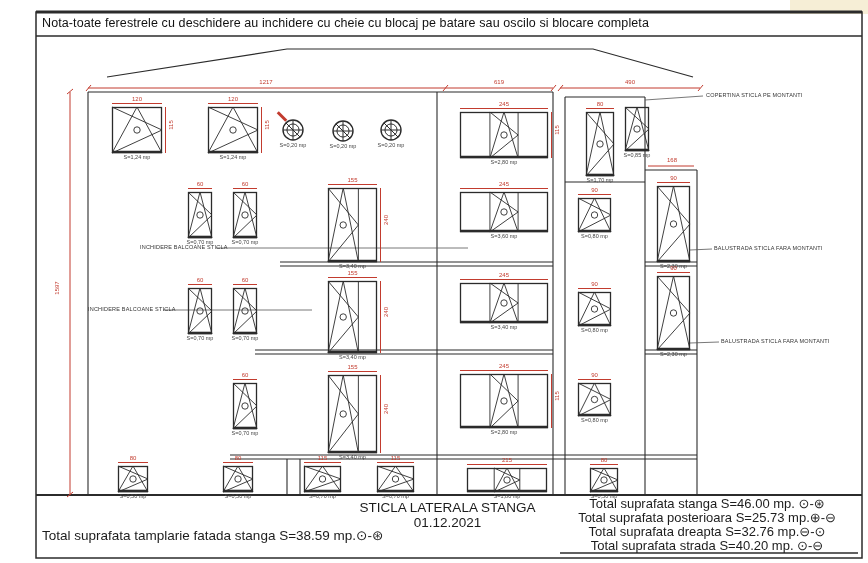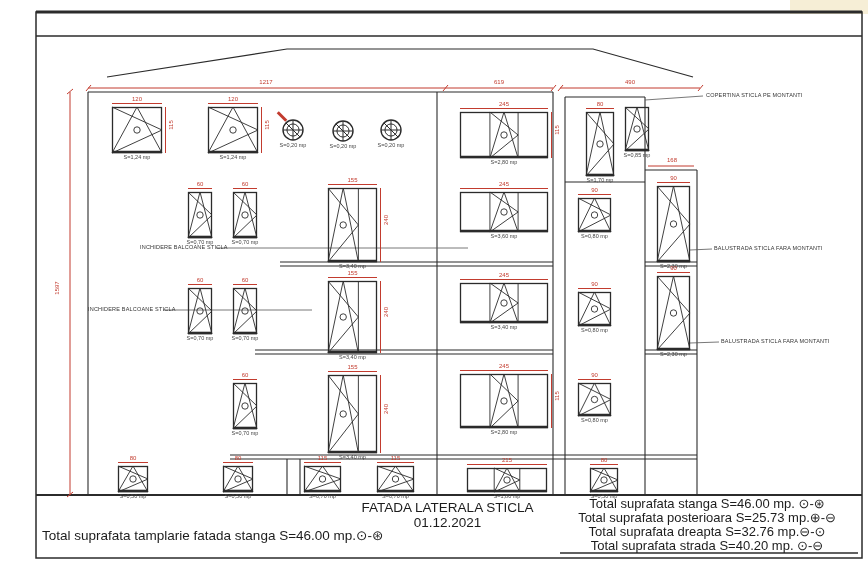--- a/index.html
+++ b/index.html
@@ -88,20 +88,21 @@
       <line x1="560" y1="88" x2="700" y2="88"></line>
       <line x1="558" y1="91" x2="563" y2="85"></line>
       <line x1="698" y1="91" x2="703" y2="85"></line>
       <line x1="70" y1="92" x2="70" y2="495"></line>
       <line x1="67" y1="94" x2="73" y2="89"></line>
       <line x1="67" y1="497" x2="73" y2="492"></line>
       <line x1="648" y1="166" x2="694" y2="166"></line>
     </g>
   </svg>
 
+  <div class="abs note" style="left:42px;top:16px;">Nota-toate ferestrele cu deschidere au inchidere cu cheie cu blocaj pe batare sau oscilo si blocare completa</div>
 
   <div class="abs dimtext" style="left:246px;top:79px;width:40px;">1217</div>
   <div class="abs dimtext" style="left:479px;top:79px;width:40px;">619</div>
   <div class="abs dimtext" style="left:610px;top:79px;width:40px;">490</div>
   <div class="abs dimtext" style="left:652px;top:157px;width:40px;">168</div>
   <div class="abs dimtext" style="left:50px;top:285px;transform:rotate(-90deg);transform-origin:center;">1597</div>
 
   <div class="abs ann" style="left:706px;top:93px;">COPERTINA STICLA PE MONTANTI</div>
   <div class="abs ann" style="left:714px;top:246px;">BALUSTRADA STICLA FARA MONTANTI</div>
   <div class="abs ann" style="left:721px;top:339px;">BALUSTRADA STICLA FARA MONTANTI</div>
@@ -598,24 +599,24 @@
             <circle cx="14" cy="12" r="3.2"></circle>
             <line x1="0" y1="23" x2="28" y2="23" stroke-width="2.6"></line>
           </g>
         </svg>
       </div>
       <div class="wlabel" style="left: 578px; top: 494px; width: 52px;">S=0,50 mp</div>
       <div class="dimline" style="left: 590px; top: 464px; width: 28px; height: 1px;"></div>
       <div class="abs dimtext" style="left: 590px; top: 457px; width: 28px;">80</div>
     </div>
 
-  <div class="abs footer-line" style="left:42px;top:527px;">Total suprafata tamplarie fatada stanga S=46.00 mp.⊙-⊛</div>
+  <div class="abs footer-line" style="left:42px;top:527px;">Total suprafata tamplarie fatada stanga S=38.59 mp.⊙-⊛</div>
 
   <div class="abs title-block" style="left:330px;top:500px;width:235px;">
-    <div>FATADA LATERALA STICLA</div>
+    <div>STICLA LATERALA STANGA</div>
     <div>01.12.2021</div>
   </div>
 
   <div class="abs totals-block" style="left:556px;top:497px;width:302px;">
     <div>Total suprafata stanga S=46.00 mp. ⊙-⊛</div>
     <div>Total suprafata posterioara S=25.73 mp.⊕-⊖</div>
     <div>Total suprafata dreapta  S=32.76 mp.⊖-⊙</div>
     <div>Total suprafata strada  S=40.20 mp. ⊙-⊖</div>
   </div>
 

